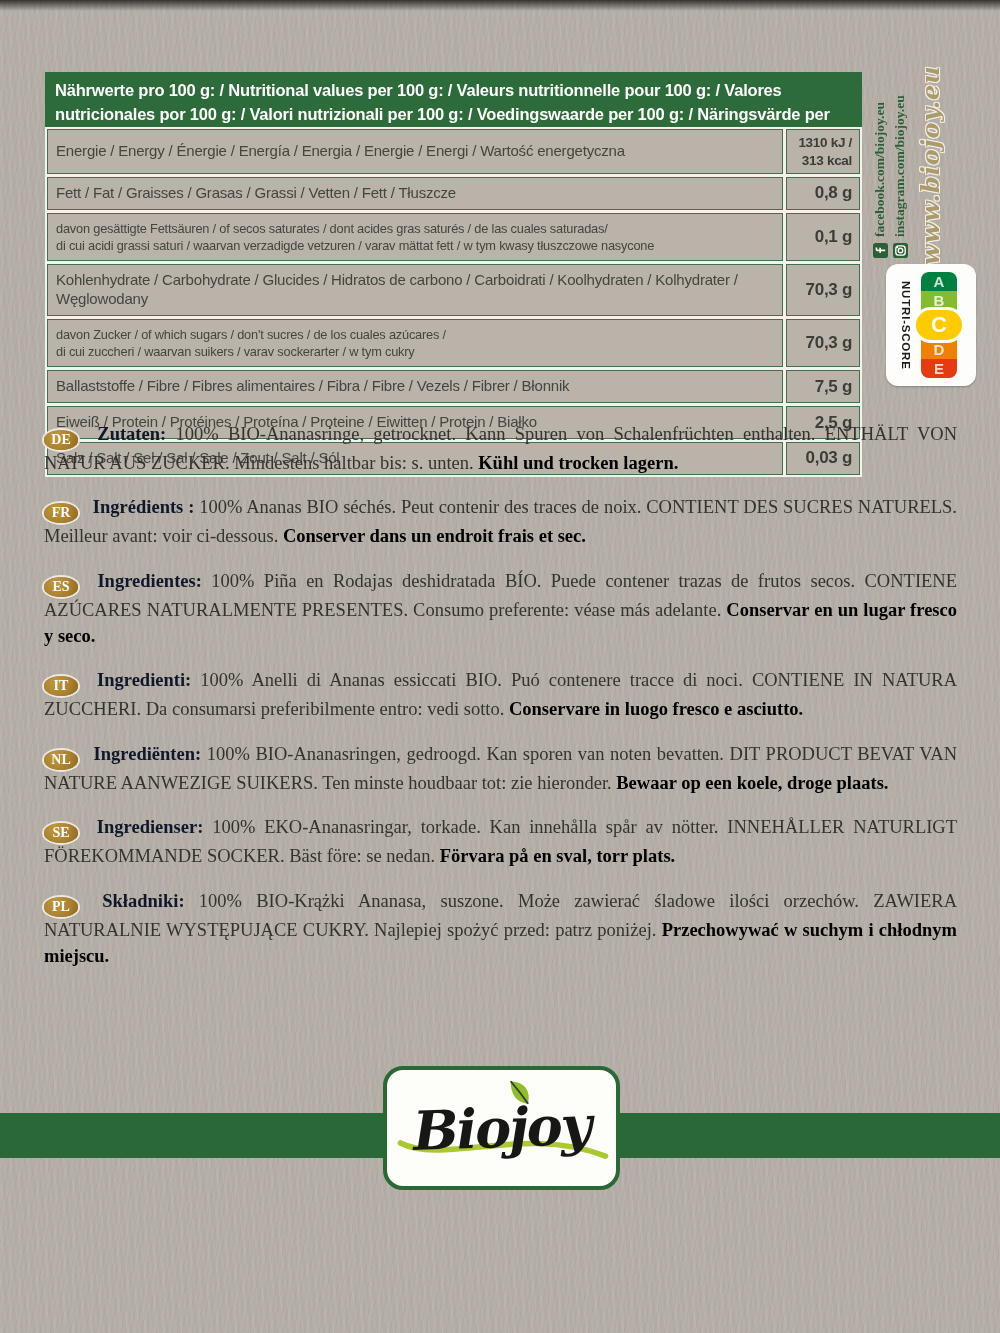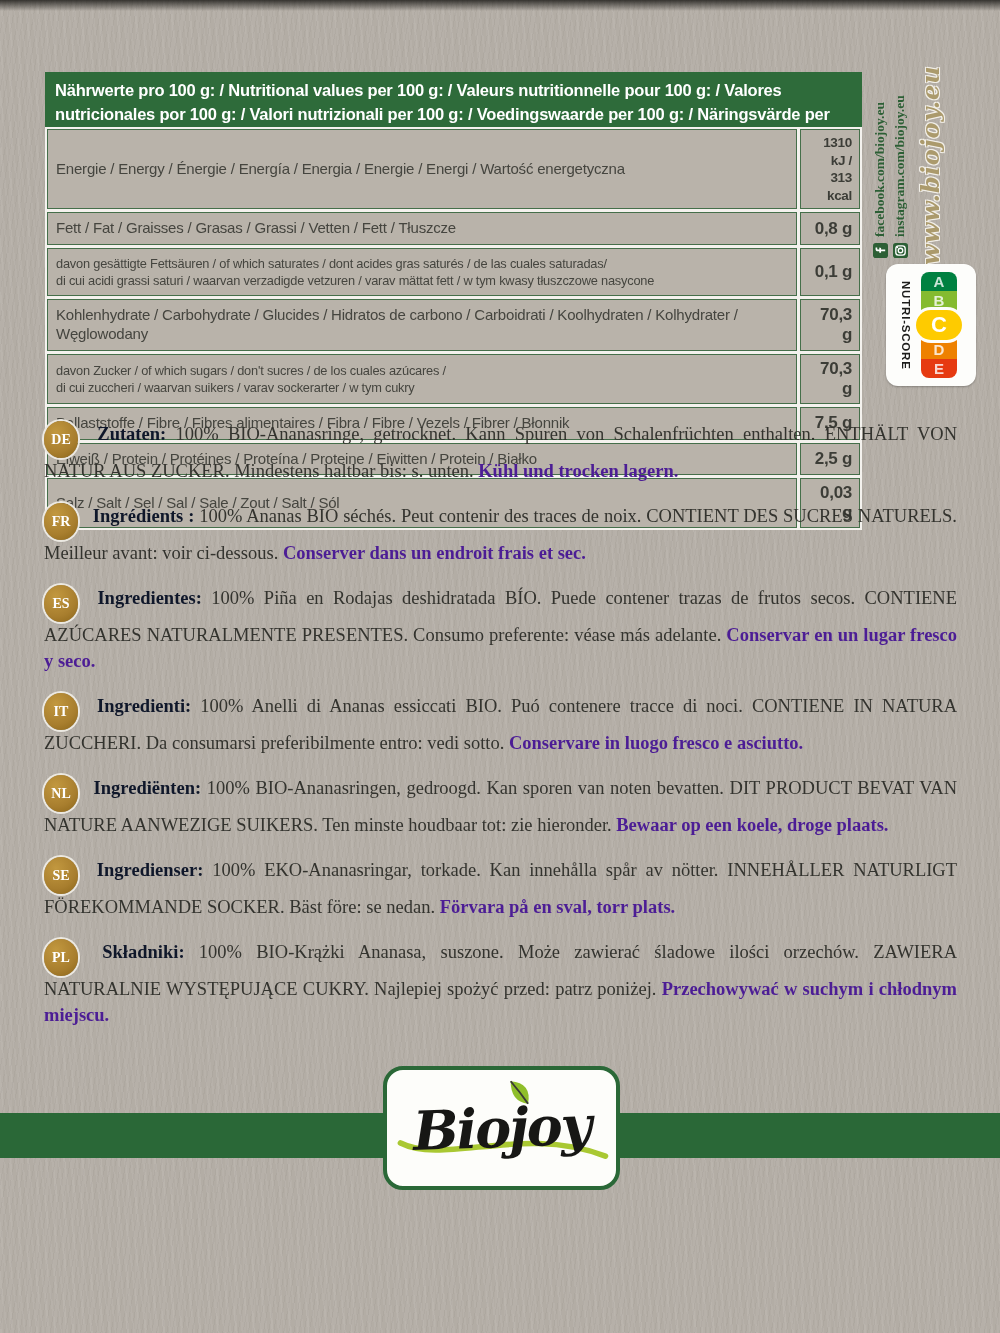--- a/index.html
+++ b/index.html
@@ -24,21 +24,21 @@
   }
   .nutri-table{
     position:absolute;left:45px;top:127px;width:817px;box-sizing:border-box;
     background:#f4f2ee;padding:2px;display:flex;flex-direction:column;gap:3px;
   }
   .nt-row{display:flex;gap:3px;}
   .cell{border:1px solid #456f4a;background:#b9b3aa;box-sizing:border-box;}
   .lbl{flex:1;color:#45453f;font-size:15px;line-height:1.25;padding:6px 8px;
     letter-spacing:-0.2px;white-space:pre-line;display:flex;align-items:center;}
   .nt-row.two .lbl{font-size:12.8px;line-height:1.35;}
-  .val{width:60px;display:flex;align-items:center;justify-content:flex-end;
+  .val{width:74px;display:flex;align-items:center;justify-content:flex-end;
     color:#3c3d37;font-weight:bold;font-size:17px;padding:4px 7px;
     white-space:pre-line;text-align:right;letter-spacing:-0.3px;}
   .val.vsmall{font-size:13.5px;line-height:1.3;}
 
   
   .rot-anchor{position:absolute;width:0;height:0;}
   .rot-anchor>.rot{position:absolute;left:0;top:0;transform-origin:0 0;
     transform:rotate(-90deg);white-space:nowrap;}
   .social-lines{display:flex;flex-direction:column;gap:4px;}
   .social-line{display:flex;align-items:center;gap:6px;
@@ -65,27 +65,27 @@
   .ns-grade.g0{border-radius:8px 8px 0 0;}
   .ns-grade.g4{border-radius:0 0 8px 8px;}
   .ns-grade.selected{width:46px;height:30px;border-radius:15px;color:#fff;font-size:22px;
     box-shadow:0 0 0 3px #fdfdfb;z-index:2;}
 
   
   .ing-wrap{position:absolute;left:44px;top:402px;width:913px;}
   .ing{margin-bottom:17px;font-family:"Liberation Serif", serif;
     font-size:18.5px;line-height:26px;color:#33332e;text-align:justify;}
   .badge{display:inline-flex;align-items:center;justify-content:center;
-    width:34px;height:37px;border-radius:50%/48%;
+    width:34px;height:20px;border-radius:50%/48%;
     background:radial-gradient(circle at 35% 30%, #c2983f, #a87e2e 60%, #8a6418);
     color:#fff;font-weight:bold;font-size:14px;font-family:"Liberation Serif", serif;
     box-shadow:0 0 0 2px #ece9e2, 0 1px 2px rgba(0,0,0,.4);
     vertical-align:-4px;margin-right:10px;}
   .lead{font-weight:bold;color:#0f172a;}
-  .storage{font-weight:bold;color:#4c1d95;}
+  .storage{font-weight:bold;color:#000000;}
 
   
   .band{position:absolute;left:0;top:1113px;width:1000px;height:45px;background:#2a6837;}
   .logo-box{
     position:absolute;left:383px;top:1066px;width:237px;height:124px;box-sizing:border-box;
     background:#fdfdfa;border:4px solid #2a6837;border-radius:20px;
     display:flex;align-items:center;justify-content:center;overflow:hidden;
   }
   .logo-inner{position:relative;width:100%;height:100%;display:flex;align-items:center;justify-content:center;}
   .logo-text{
@@ -105,21 +105,21 @@
     <div class="nt-row">
       <div class="cell lbl">Energie / Energy / Énergie / Energía / Energia / Energie / Energi / Wartość energetyczna</div>
       <div class="cell val vsmall">1310 kJ /
 313 kcal</div>
     </div>
     <div class="nt-row">
       <div class="cell lbl">Fett / Fat / Graisses / Grasas / Grassi / Vetten / Fett / Tłuszcze</div>
       <div class="cell val">0,8 g</div>
     </div>
     <div class="nt-row two">
-      <div class="cell lbl">davon gesättigte Fettsäuren / of which saturates / dont acides gras saturés / de las cuales saturadas/
+      <div class="cell lbl">davon gesättigte Fettsäuren / of secos saturates / dont acides gras saturés / de las cuales saturadas/
 di cui acidi grassi saturi / waarvan verzadigde vetzuren / varav mättat fett / w tym kwasy tłuszczowe nasycone</div>
       <div class="cell val">0,1 g</div>
     </div>
     <div class="nt-row">
       <div class="cell lbl">Kohlenhydrate / Carbohydrate / Glucides / Hidratos de carbono / Carboidrati / Koolhydraten / Kolhydrater / Węglowodany</div>
       <div class="cell val">70,3 g</div>
     </div>
     <div class="nt-row two">
       <div class="cell lbl">davon Zucker / of which sugars / don't sucres / de los cuales azúcares /
 di cui zuccheri / waarvan suikers / varav sockerarter / w tym cukry</div>

